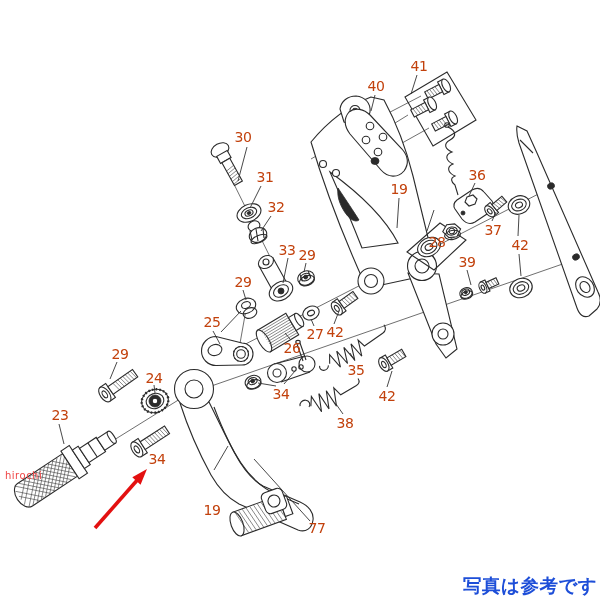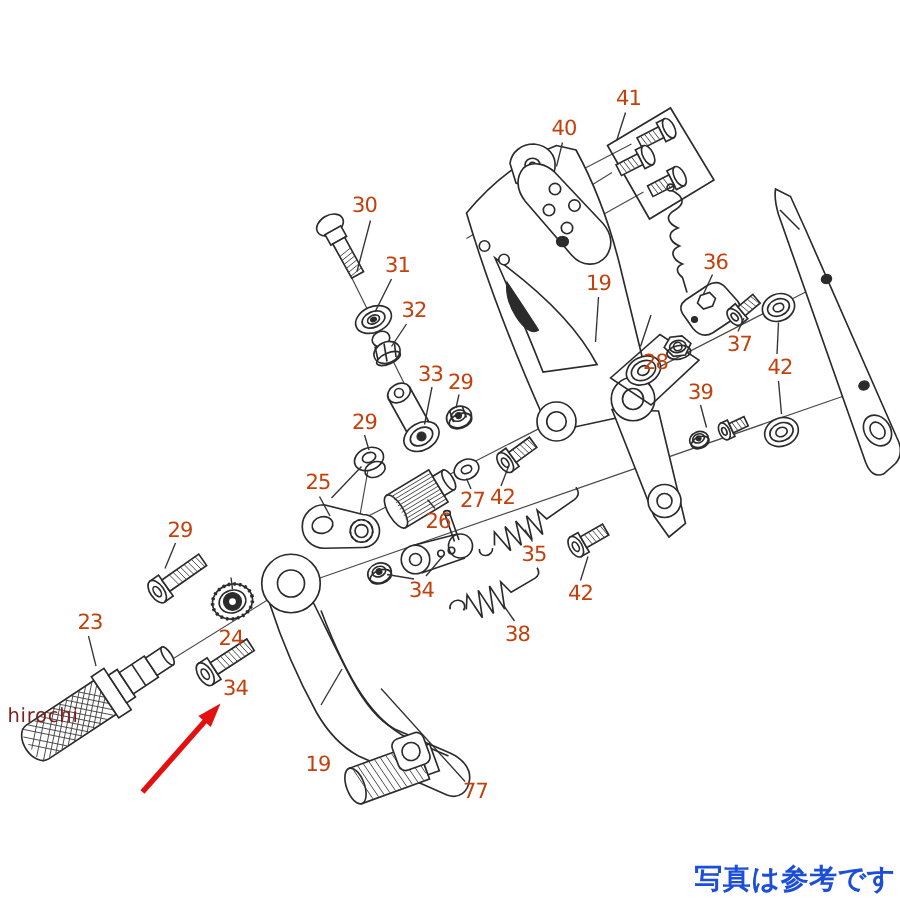--- a/index.html
+++ b/index.html
@@ -1,21 +1,21 @@
 <!DOCTYPE html>
 <html><head>
 <meta charset="utf-8">
 <style>
   html,body{margin:0;padding:0;background:#fff;}
   .stage{position:relative;width:600px;height:600px;background:#ffffff;overflow:hidden;
          font-family:"DejaVu Sans",sans-serif;}
   svg.art,svg.overlay{position:absolute;left:0;top:0;}
   .part-label{position:absolute;transform:translate(-50%,-50%);font-size:14px;line-height:1;
               color:#c2410c;letter-spacing:-0.5px;white-space:nowrap;}
-  .watermark{position:absolute;left:5px;top:470px;font-size:13px;color:#7f1d1d;letter-spacing:.5px;}
+  .watermark{position:absolute;left:5px;top:470px;font-size:10px;color:#ef4444;letter-spacing:.5px;}
   .caption{position:absolute;left:463px;top:573px;font-size:18.5px;font-weight:600;color:#1d4ed8;
            letter-spacing:.5px;}
   .axis{stroke:#4a4a4a;stroke-width:.8;fill:none;}
   .ln{stroke:#2b2b2b;stroke-width:1.1;fill:none;}
   .wh{stroke:#2b2b2b;stroke-width:1.1;fill:#ffffff;}
   .dk{stroke:#2b2b2b;stroke-width:.8;fill:#2b2b2b;}
   .thin{stroke:#3d3d3d;stroke-width:.55;fill:none;}
 </style>
 </head>
 <body>
@@ -349,21 +349,21 @@
       <div class="part-label" style="left: 467px; top: 262px;">39</div>
       <div class="part-label" style="left: 212px; top: 322px; text-align: right;">25</div>
       <div class="part-label" style="left: 292px; top: 348px;">26</div>
       <div class="part-label" style="left: 315px; top: 334px; text-align: right;">27</div>
       <div class="part-label" style="left: 335px; top: 332px;">42</div>
       <div class="part-label" style="left: 356px; top: 370px;">35</div>
       <div class="part-label" style="left: 387px; top: 396px;">42</div>
       <div class="part-label" style="left: 345px; top: 423px;">38</div>
       <div class="part-label" style="left: 281px; top: 394px;">34</div>
       <div class="part-label" style="left: 120px; top: 354px;">29</div>
-      <div class="part-label" style="left: 154px; top: 378px; margin-top: 48px;">24</div>
+      <div class="part-label" style="left: 154px; top: 378px;">24</div>
       <div class="part-label" style="left: 60px; top: 415px;">23</div>
       <div class="part-label" style="left: 157px; top: 459px;">34</div>
       <div class="part-label" style="left: 212px; top: 466px; margin-top: 44px;">19</div>
       <div class="part-label" style="left: 317px; top: 528px;">77</div>
     </div>
 
 <div class="watermark">hirochi</div>
 <div class="caption">写真は参考です</div>
 
 </div>

